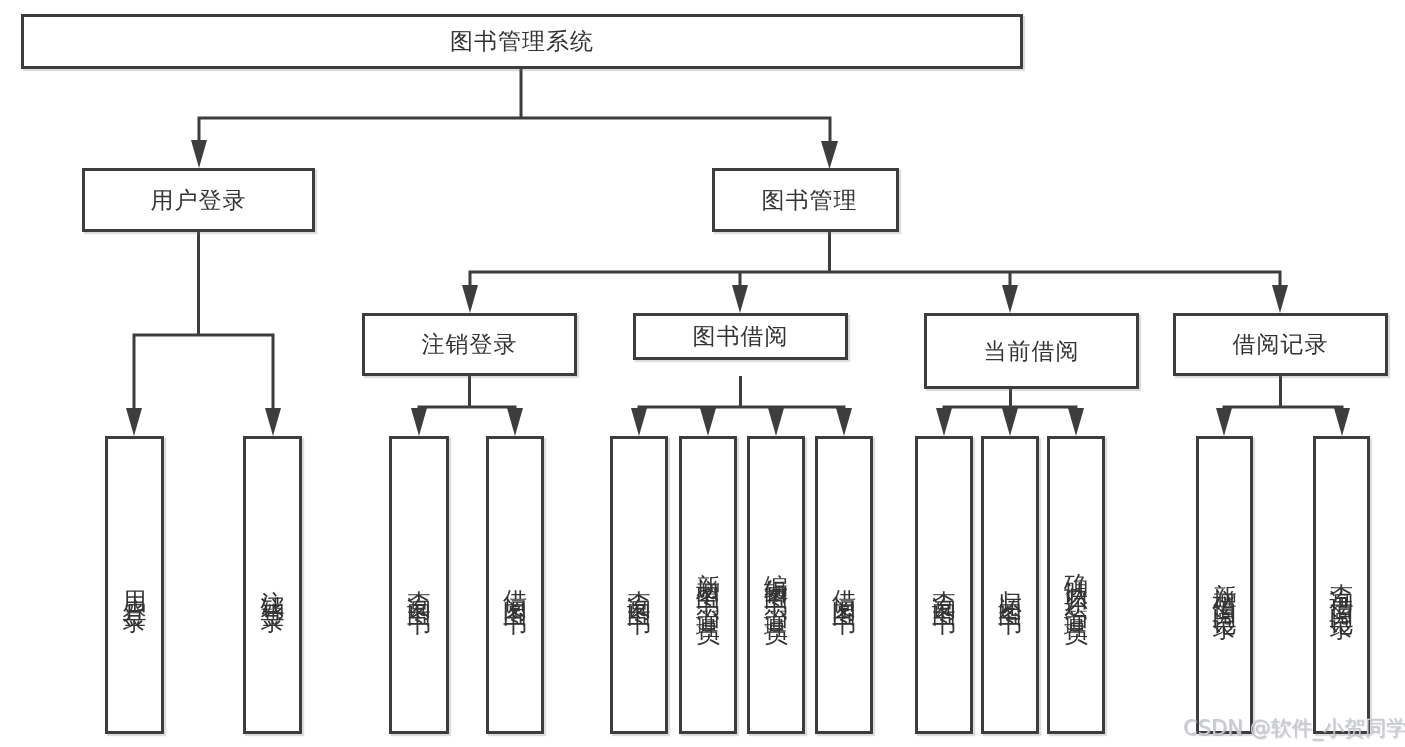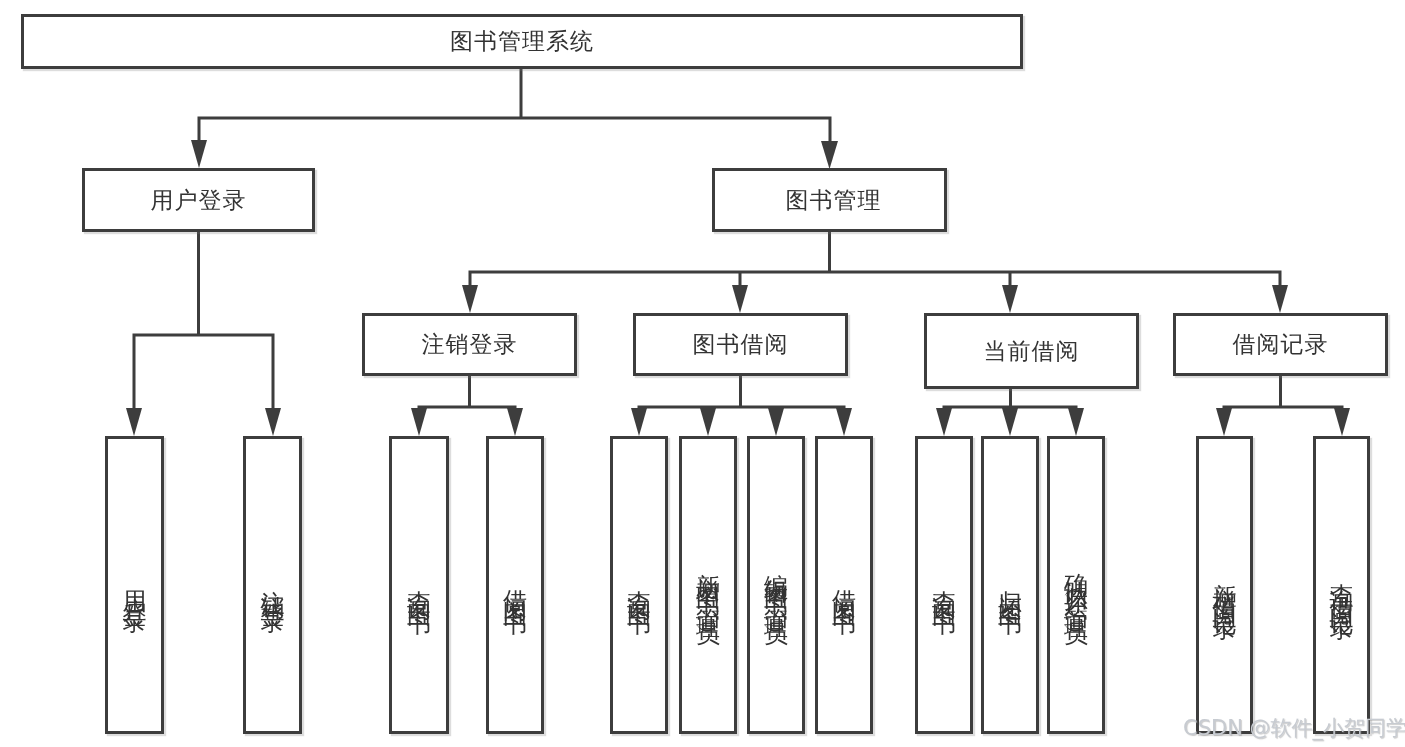--- a/index.html
+++ b/index.html
@@ -81,28 +81,28 @@
     </g>
   </svg>
 
   <div class="node hbox root" style="left:21px;top:14px;width:1002px;height:55px;">
     <span>图书管理系统</span>
   </div>
 
   <div class="node hbox" style="left:82px;top:168px;width:233px;height:64px;">
     <span>用户登录</span>
   </div>
-  <div class="node hbox" style="left:712px;top:168px;width:235px;height:64px;padding-left:8px;">
+  <div class="node hbox" style="left:712px;top:168px;width:187px;height:64px;padding-left:8px;">
     <span>图书管理</span>
   </div>
 
   <div class="node hbox" style="left:362px;top:313px;width:215px;height:63px;">
     <span>注销登录</span>
   </div>
-  <div class="node hbox" style="left:633px;top:313px;width:215px;height:63px;">
+  <div class="node hbox" style="left:633px;top:313px;width:215px;height:47px;">
     <span>图书借阅</span>
   </div>
   <div class="node hbox" style="left:903px;top:313px;width:215px;height:76px;margin-left:21px;">
     <span>当前借阅</span>
   </div>
   <div class="node hbox" style="left:1173px;top:313px;width:215px;height:63px;text-align:center;">
     <span>借阅记录</span>
   </div>
 
   <div class="node vbox" style="left:105px;top:436px;width:59px;height:298px;">

